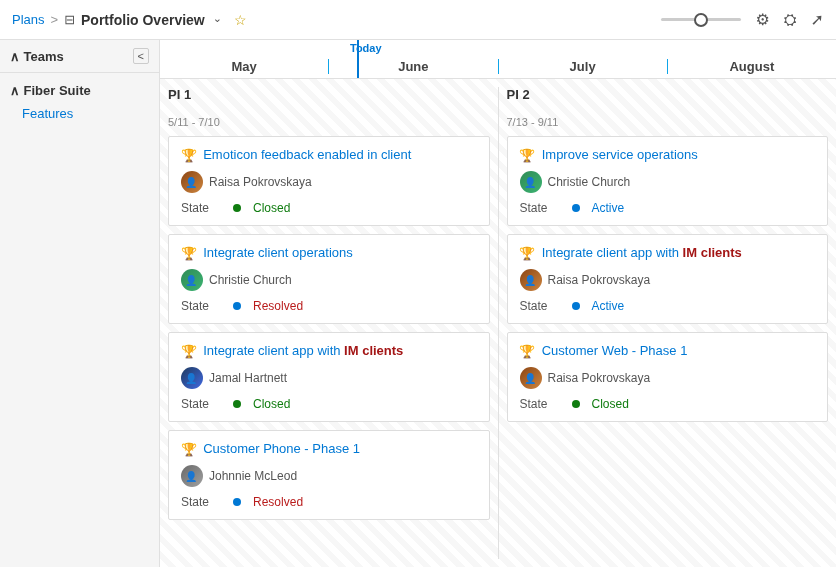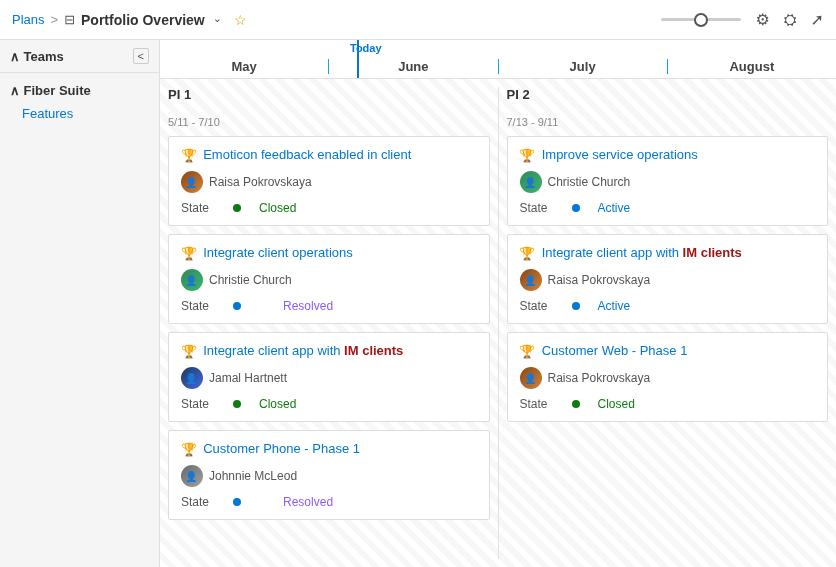--- a/index.html
+++ b/index.html
@@ -242,35 +242,35 @@
       display: flex;
       align-items: center;
       gap: 24px;
       font-size: 12px;
       color: #555;
     }
     .state-label { color: #555; }
     .state-value {
       display: flex;
       align-items: center;
-      gap: 18px;
+      gap: 12px;
     }
     .state-dot {
       width: 8px;
       height: 8px;
       border-radius: 50%;
       display: inline-block;
     }
     .dot-closed { background: #107c10; }
     .dot-active { background: #0078d4; }
     .dot-resolved { background: #0078d4; }
     .state-text { font-weight: 500; }
     .state-text-closed { color: #107c10; }
     .state-text-active { color: #0078d4; }
-    .state-text-resolved { color: #8b5cf6; margin-left: 24px; }
+    .state-text-resolved { color: #b91c1c; }
 
     .striped-bg {
       background-image: repeating-linear-gradient(
         45deg,
         transparent,
         transparent 6px,
         rgba(0,0,0,0.03) 6px,
         rgba(0,0,0,0.03) 12px
       );
     }

